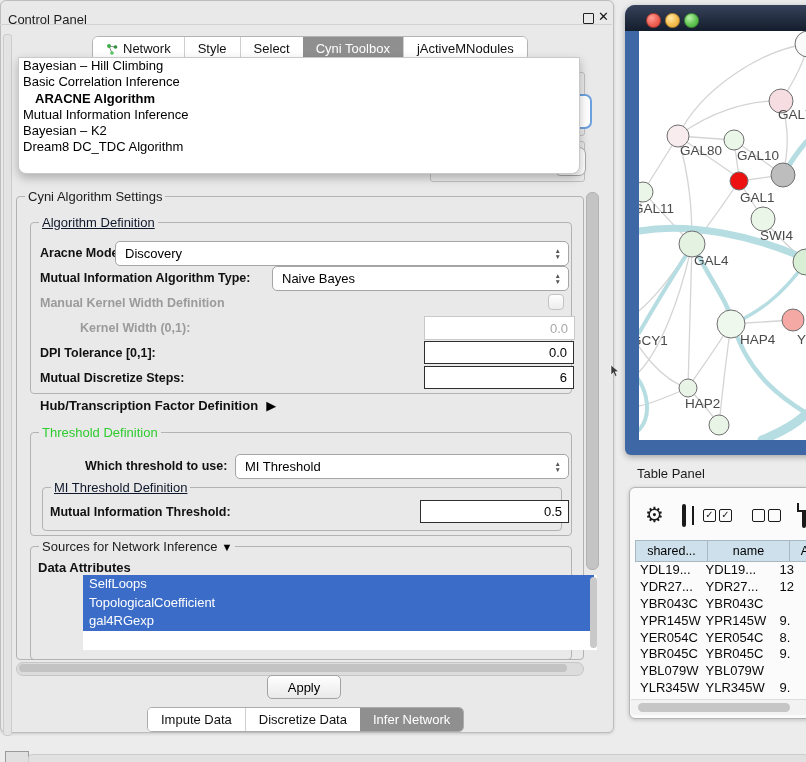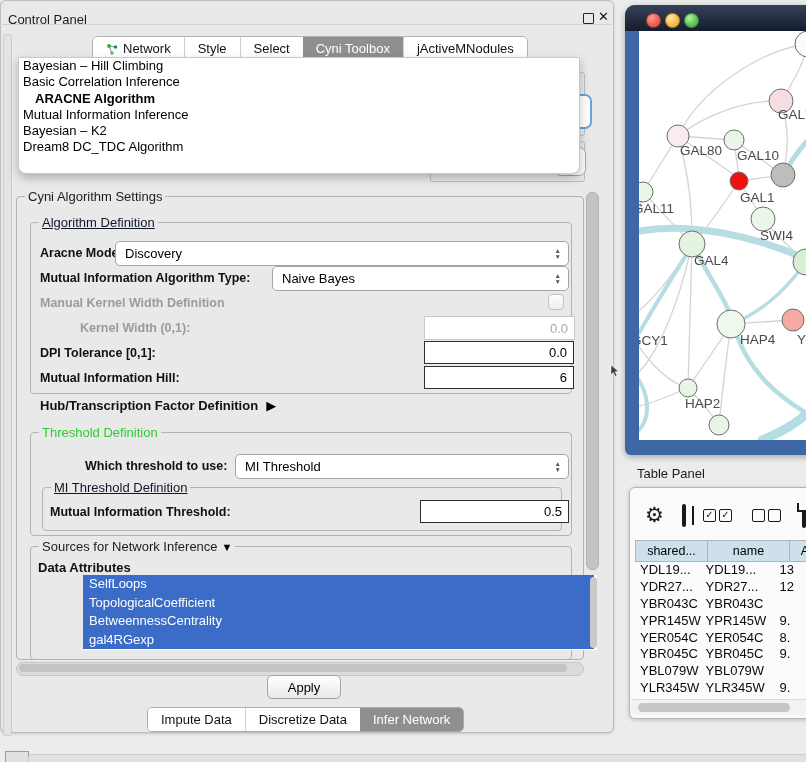--- a/index.html
+++ b/index.html
@@ -179,21 +179,21 @@
       <span>▲</span>
       <span>▼</span>
     </span>
 </div>
 <div class="abs lbl dis" style="left:40px;top:296px;">Manual Kernel Width Definition</div>
 <div class="abs checkbox" style="left:548px;top:294px;"></div>
 <div class="abs lbl dis" style="left:40px;top:321px;margin-left:40px;">Kernel Width (0,1):</div>
 <div class="abs field dis" style="left:424px;top:316px;width:143px;height:22px;">0.0</div>
 <div class="abs lbl" style="left:40px;top:346px;">DPI Tolerance [0,1]:</div>
 <div class="abs field strong" style="left:424px;top:341px;width:142px;height:21px;">0.0</div>
-<div class="abs lbl" style="left:40px;top:371px;">Mutual Information Hill:</div>
+<div class="abs lbl" style="left:40px;top:371px;">Mutual Discretize Steps:</div>
 <div class="abs field strong" style="left:424px;top:366px;width:142px;height:21px;">6</div>
 
 <div class="abs hub-row" style="left:40px;top:398px;">
   <span class="lbl" style="font-size:13px;">Hub/Transcription Factor Definition</span>
   <span class="tri-right">▶</span>
 </div>
 
 <div class="abs group" style="left:30px;top:432px;width:540px;height:102px;">
   <span class="gtitle green">Threshold Definition</span>
 </div>
@@ -214,21 +214,20 @@
 <div class="abs group" style="left:30px;top:546px;width:540px;height:112px;">
   <span class="gtitle">
     <span>Sources for Network Inference</span><span class="tri-down">▼</span>
   </span>
 </div>
 <div class="abs lbl" style="left:38px;top:560px;font-size:13px;">Data Attributes</div>
 <div class="abs attr-list" style="left:40px;top:575px;width:514px;height:75px;overflow:hidden;">
   <div>
       <div class="attr-row">SelfLoops</div>
       <div class="attr-row">TopologicalCoefficient</div>
-      <div class="attr-row">BetweennessCentrality</div>
       <div class="attr-row">gal4RGexp</div>
     </div>
   <div class="attr-scroll"></div>
 </div>
 
 <div class="abs hscroll-track">
   <div class="abs hscroll-thumb"></div>
 </div>
 <div class="abs vscroll-thumb"></div>
 

